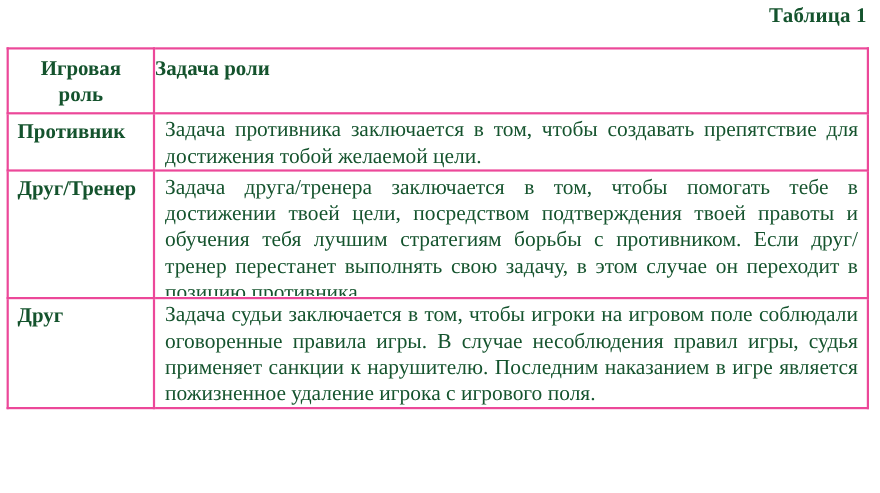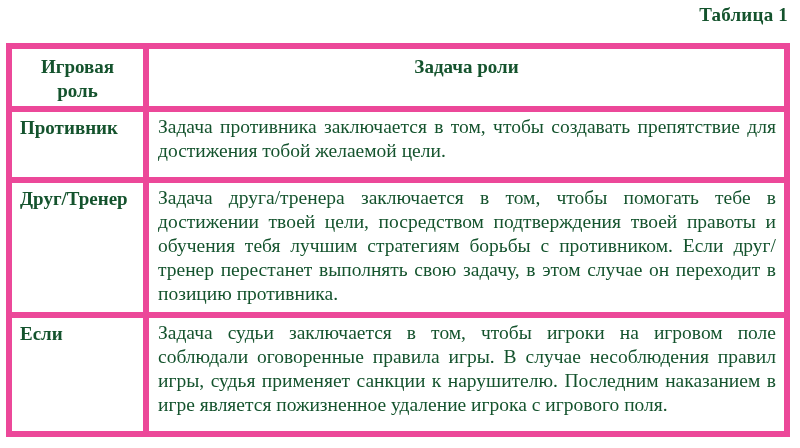--- a/index.html
+++ b/index.html
@@ -27,57 +27,57 @@
   table.roles {
     position: absolute;
     top: 43px;
     left: 6px;
     width: 784px;
     border-collapse: collapse;
     table-layout: fixed;
   }
   table.roles th,
   table.roles td {
-    border: 6px solid #ec4899;
+    border: 2px solid #ec4899;
     vertical-align: top;
     padding: 0;
     background: #ffffff;
   }
   .col-role { width: 131px; }
 
   .hdr-cell {
     height: 51px;
     padding-top: 6px;
     overflow: hidden;
   }
   .hdr-role-inner {
     width: 92px;
     margin: 0 auto;
     text-align: center;
     font-weight: bold;
     font-size: 19px;
     line-height: 24px;
   }
   .hdr-task-inner {
-    text-align: center;
+    text-align: left;
     font-weight: bold;
     font-size: 19px;
     line-height: 24px;
   }
   .role-cell-inner {
     font-weight: bold;
     font-size: 19px;
     line-height: 24px;
     padding: 4px 4px 0 8px;
     overflow: hidden;
   }
   .task-cell-inner {
     font-size: 19.5px;
     line-height: 24px;
-    padding: 3px 8px 16px 9px;
+    padding: 3px 8px 0 9px;
     text-align: justify;
     overflow: hidden;
   }
   .h-r1 .task-cell-inner, .h-r1 .role-cell-inner { height: 46px; }
   .h-r2 .task-cell-inner, .h-r2 .role-cell-inner { height: 110px; }
   .h-r3 .task-cell-inner, .h-r3 .role-cell-inner { height: 94px; }
   .h-r4 .task-cell-inner, .h-r4 .role-cell-inner { height: 70px; }
 </style>
 </head>
 <body>
@@ -113,21 +113,21 @@
       <tr class="h-r2">
         <td>
           <div class="role-cell-inner">Друг/Тренер</div>
         </td>
         <td>
           <div class="task-cell-inner">Задача друга/тренера заключается в том, чтобы помогать тебе в достижении твоей цели, посредством подтверждения твоей правоты и обучения тебя лучшим стратегиям борьбы с противником. Если друг/тренер перестанет выполнять свою задачу, в этом случае он переходит в позицию противника.</div>
         </td>
       </tr>
       <tr class="h-r3">
         <td>
-          <div class="role-cell-inner">Если</div>
+          <div class="role-cell-inner">Друг</div>
         </td>
         <td>
           <div class="task-cell-inner">Задача судьи заключается в том, чтобы игроки на игровом поле соблюдали оговоренные правила игры. В случае несоблюдения правил игры, судья применяет санкции к нарушителю. Последним наказанием в игре является пожизненное удаление игрока с игрового поля.</div>
         </td>
       </tr>
     </tbody>
   </table>
 
 </div>
 

